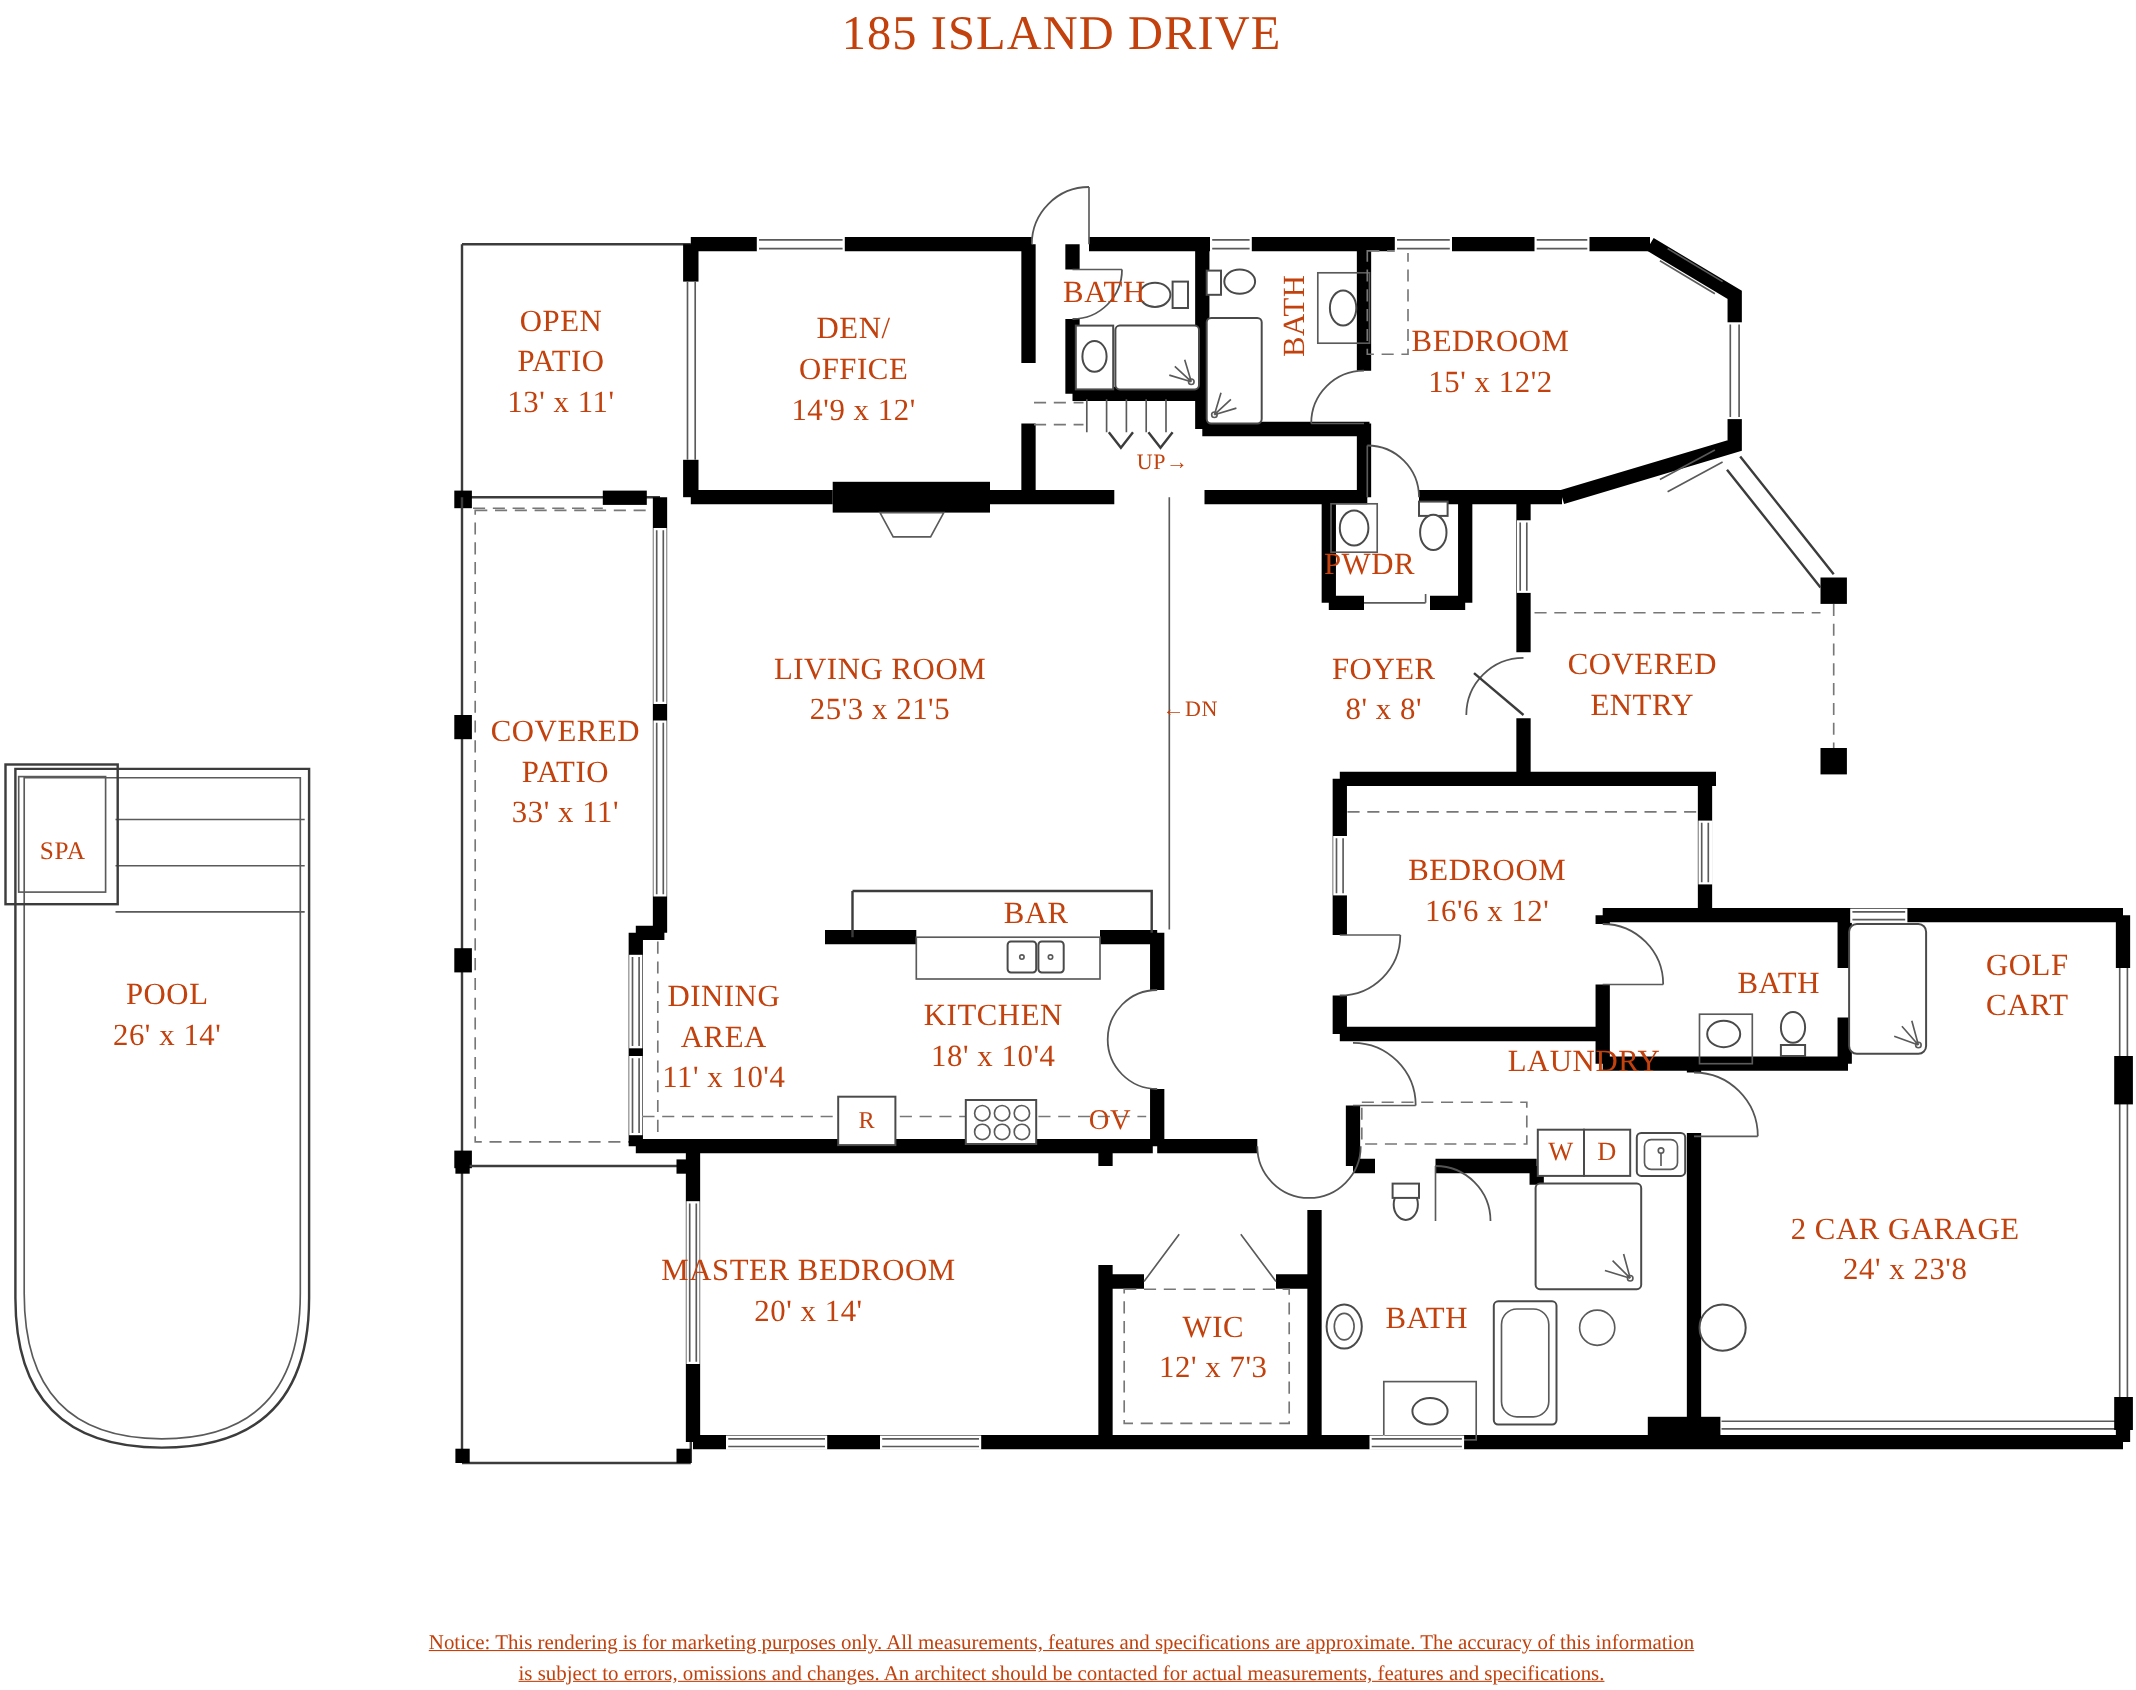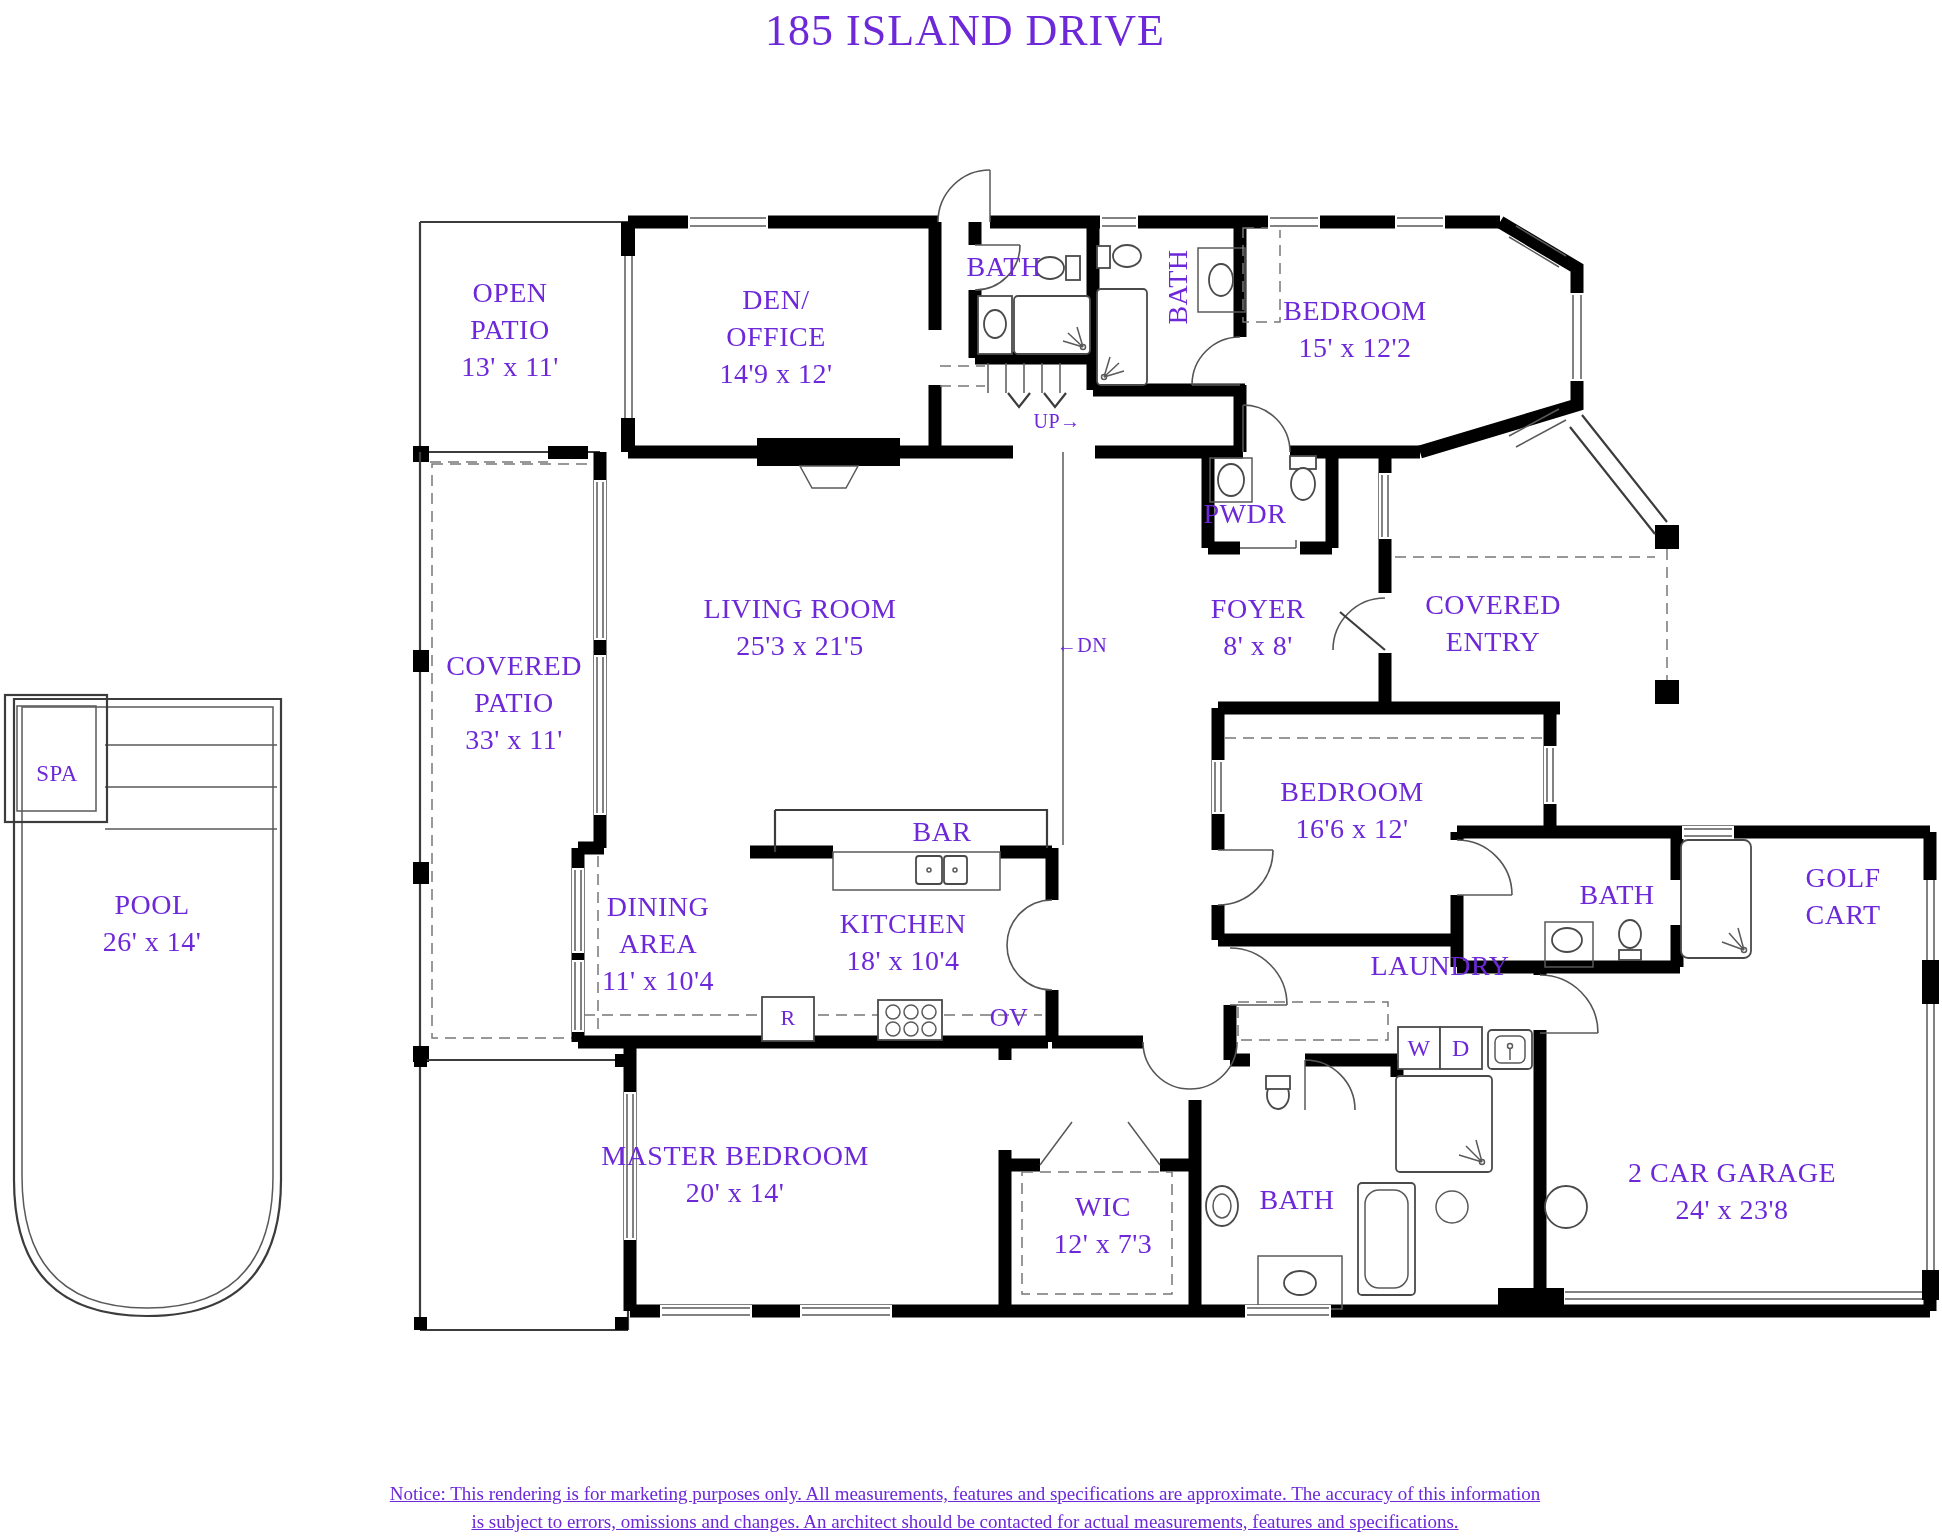--- a/index.html
+++ b/index.html
@@ -1,17 +1,17 @@
 <!DOCTYPE html>
 <html><head>
 <meta charset="utf-8">
 <style>
   html,body{margin:0;padding:0;background:#fff;}
   .stage{position:relative;width:1942px;height:1536px;background:#fff;overflow:hidden;
-         font-family:"Liberation Serif","DejaVu Serif",serif;color:#6d28d9;}
+         font-family:"Liberation Serif","DejaVu Serif",serif;color:#c2410c;}
   svg{position:absolute;left:0;top:0;}
   .w  {stroke:#000;stroke-width:13;fill:none;}
   .t  {stroke:#3c3c3c;stroke-width:2.2;fill:none;}
   .t1 {stroke:#5a5a5a;stroke-width:1.5;fill:none;}
   .d  {stroke:#777;stroke-width:1.5;fill:none;stroke-dasharray:11 7;}
   .a  {stroke:#555;stroke-width:1.6;fill:none;}
   .f  {stroke:#4a4a4a;stroke-width:1.8;fill:#fff;}
   .blk{fill:#000;stroke:none;}
   .win{fill:#fff;stroke:none;}
   .lbl{position:absolute;transform:translate(-50%,-50%);text-align:center;
@@ -315,21 +315,21 @@
     <span class="nm">MASTER BEDROOM</span>
       <span class="dm">20' x 14'</span>
     </div>
   <div class="lbl" style="left:1103px;top:1226px;width:170px">
     <span class="nm">WIC</span>
       <span class="dm">12' x 7'3</span>
     </div>
   <div class="lbl" style="left:1297px;top:1200px">
     <span class="nm">BATH</span>
     </div>
-  <div class="lbl" style="left:1732px;top:1192px;width:380px">
+  <div class="lbl" style="left:1732px;top:1137px;width:380px">
     <span class="nm">2 CAR GARAGE</span>
       <span class="dm">24' x 23'8</span>
     </div>
 
   <div class="mk" style="left:1057px;top:421px">UP→</div>
   <div class="mk" style="left:1082px;top:645px">←DN</div>
   <div class="mk" style="left:1419px;top:1048px;font-size:24px">W</div>
   <div class="mk" style="left:1461px;top:1048px;font-size:24px">D</div>
   <div class="mk" style="left:788px;top:1018px;font-size:22px">R</div>
   <div class="mk" style="left:1009px;top:1018px;font-size:26px">OV</div>

